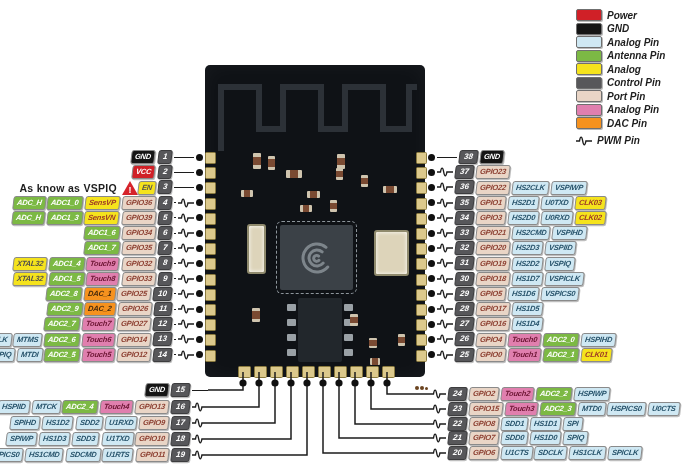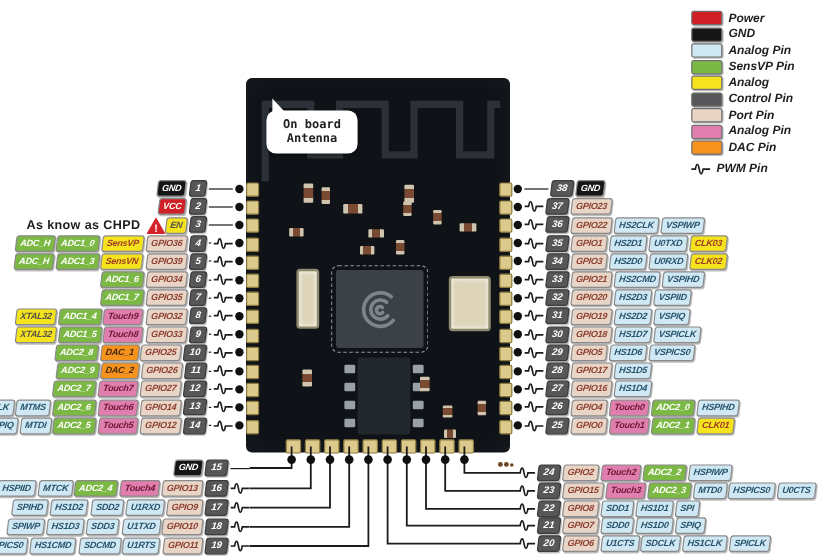--- a/index.html
+++ b/index.html
@@ -75,24 +75,20 @@
         <span class="flash-pad" style="left: 46px; top: 6px;"></span>
         <span class="flash-pad" style="left: -11px; top: 21px;"></span>
         <span class="flash-pad" style="left: 46px; top: 21px;"></span>
         <span class="flash-pad" style="left: -11px; top: 36px;"></span>
         <span class="flash-pad" style="left: 46px; top: 36px;"></span>
         <span class="flash-pad" style="left: -11px; top: 51px;"></span>
         <span class="flash-pad" style="left: 46px; top: 51px;"></span>
       </div>
     <div class="crystal" style="left:169px;top:165px;width:31px;height:42px;"></div>
     <div class="crystal" style="left:42px;top:159px;width:15px;height:46px;"></div>
-    <div class="bubble">
-      <span>On board</span>
-      <span>Antenna</span>
-    </div>
   <span class="pad" style="left: 0px; top: 87px; width: 9px; height: 10px;"></span>
       <span class="pad" style="left: 211px; top: 87px; width: 9px; height: 10px;"></span>
       <span class="pad" style="left: 0px; top: 102.2px; width: 9px; height: 10px;"></span>
       <span class="pad" style="left: 211px; top: 102.2px; width: 9px; height: 10px;"></span>
       <span class="pad" style="left: 0px; top: 117.4px; width: 9px; height: 10px;"></span>
       <span class="pad" style="left: 211px; top: 117.4px; width: 9px; height: 10px;"></span>
       <span class="pad" style="left: 0px; top: 132.6px; width: 9px; height: 10px;"></span>
       <span class="pad" style="left: 211px; top: 132.6px; width: 9px; height: 10px;"></span>
       <span class="pad" style="left: 0px; top: 147.8px; width: 9px; height: 10px;"></span>
       <span class="pad" style="left: 211px; top: 147.8px; width: 9px; height: 10px;"></span>
@@ -161,40 +157,40 @@
       <circle cx="371" cy="383" r="3.6" fill="#101010"></circle>
       <polyline points="355,372 355,424 430,424" fill="none" stroke="#1c1c1c" stroke-width="1.5"></polyline>
       <circle cx="355" cy="383" r="3.6" fill="#101010"></circle>
       <polyline points="339,372 339,438 430,438" fill="none" stroke="#1c1c1c" stroke-width="1.5"></polyline>
       <circle cx="339" cy="383" r="3.6" fill="#101010"></circle>
       <polyline points="323,372 323,453 430,453" fill="none" stroke="#1c1c1c" stroke-width="1.5"></polyline>
       <circle cx="323" cy="383" r="3.6" fill="#101010"></circle>
     </svg>
 
   <div class="note">
-    <span class="note-text">As know as CHPD</span>
+    <span class="note-text">As know as VSPIQ</span>
     <span class="warn">!</span>
   </div>
 
   <div class="legend" id="legend">
       <div class="leg-row">
         <span class="swatch" style="background: rgb(208, 32, 39);"></span>
         <span class="leg-label">Power</span>
       </div>
       <div class="leg-row">
         <span class="swatch" style="background: rgb(21, 21, 21);"></span>
         <span class="leg-label">GND</span>
       </div>
       <div class="leg-row">
         <span class="swatch" style="background: rgb(207, 232, 243);"></span>
         <span class="leg-label">Analog Pin</span>
       </div>
       <div class="leg-row">
         <span class="swatch" style="background: rgb(124, 185, 68);"></span>
-        <span class="leg-label">SensVP Pin</span>
+        <span class="leg-label">Antenna Pin</span>
       </div>
       <div class="leg-row">
         <span class="swatch" style="background: rgb(245, 227, 29);"></span>
         <span class="leg-label">Analog</span>
       </div>
       <div class="leg-row">
         <span class="swatch" style="background: rgb(87, 87, 90);"></span>
         <span class="leg-label">Control Pin</span>
       </div>
       <div class="leg-row">

